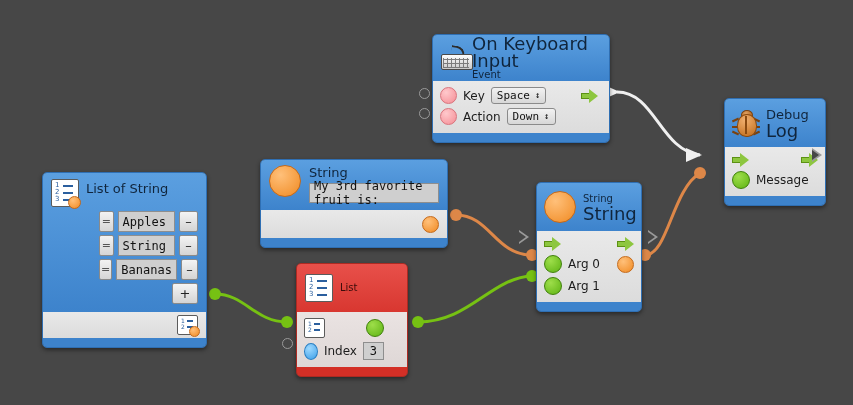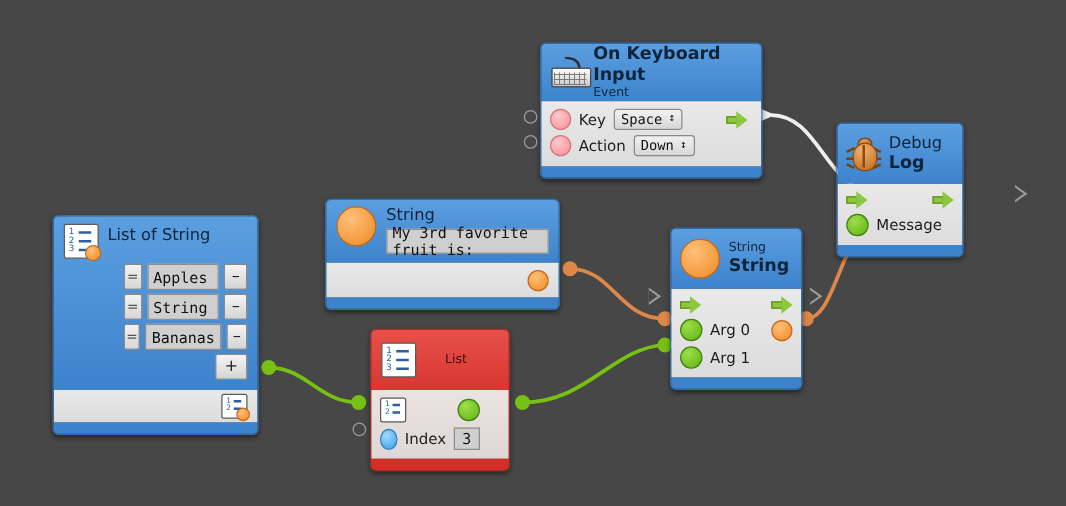--- a/index.html
+++ b/index.html
@@ -22,22 +22,22 @@
   .node .body{background:linear-gradient(#e9e9e9,#dcdcdc);}
   .node.red .body{background:linear-gradient(#eae3e2,#ded7d6);}
   .node .foot{height:9px;}
   .node.blue .foot{background:#3d83cc;}
   .node.red .foot{background:#d32f26;}
   .node.blue{border:1px solid #2f6fb3;}
   .node.red{border:1px solid #ad2a22;}
 
   .ttl{color:#10253c;font-size:13px;line-height:15px;}
   .ttl.small{font-size:10px;line-height:12px;}
-  .ttl.big{font-size:14px;line-height:17px;font-weight:bold;}
-  .red .ttl{color:#3a0d0b;margin-left:16px;}
+  .ttl.big{font-size:18px;line-height:17px;}
+  .red .ttl{color:#3a0d0b;}
 
   
   .dot{border-radius:50%;display:inline-block;}
   .dot.green{width:14px;height:14px;background:radial-gradient(circle at 35% 30%,#9ede4a,#5eb313);border:1px solid #3f8109;}
   .dot.orange{width:20px;height:20px;background:radial-gradient(circle at 35% 30%,#ffc07a,#f08a22);border:1px solid #c4691a;}
   .dot.orange.sm{width:15px;height:15px;}
   .dot.pink{width:15px;height:15px;background:radial-gradient(circle at 35% 30%,#ffc9cc,#f48d95);border:1px solid #d9737c;}
   .dot.blue{width:15px;height:15px;background:radial-gradient(circle at 35% 30%,#9ed9ff,#3d9fe8);border:1px solid #2a7fc2;}
   .hollow{width:9px;height:9px;border-radius:50%;border:1px solid #9a9a9a;position:absolute;}
 
@@ -288,21 +288,21 @@
       <div class="row">
         <span class="dot green" style="width:16px;height:16px;"></span>
         <span class="lbl">Arg 1</span>
       </div>
     </div>
     <div class="foot"></div>
   </div>
   <span class="tri" style="left:519px;top:230px;"></span>
   <span class="tri" style="left:648px;top:230px;"></span>
 
-  <div class="node blue" style="left:669px;top:98px;width:100px;">
+  <div class="node blue" style="left:724px;top:98px;width:100px;">
     <div class="hdr" style="display:flex;align-items:center;gap:6px;height:40px;padding:4px 7px;">
       <span class="ico-bug" style="flex:0 0 auto;">
         <span class="leg" style="left:0px;top:9px;transform:rotate(-25deg);"></span>
         <span class="leg" style="left:0px;top:16px;"></span>
         <span class="leg" style="left:0px;top:22px;transform:rotate(25deg);"></span>
         <span class="leg" style="right:0px;top:9px;transform:rotate(25deg);"></span>
         <span class="leg" style="right:0px;top:16px;"></span>
         <span class="leg" style="right:0px;top:22px;transform:rotate(-25deg);"></span>
         <span class="head"></span>
           <span class="shell"></span>

